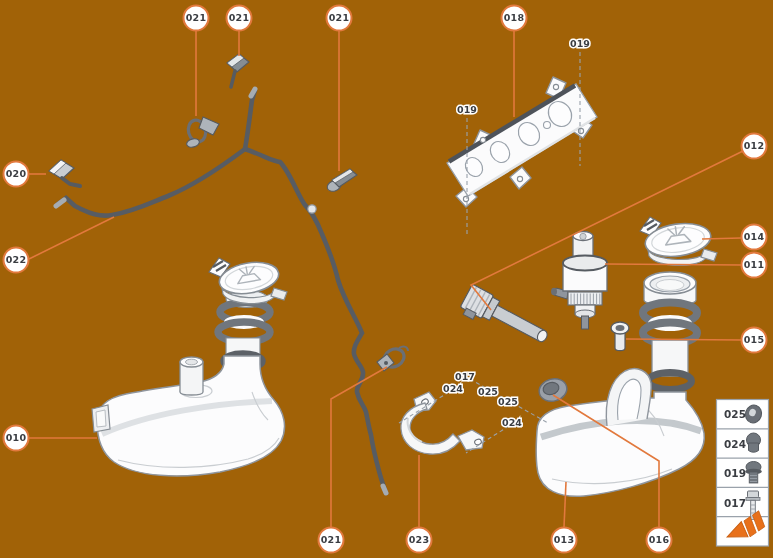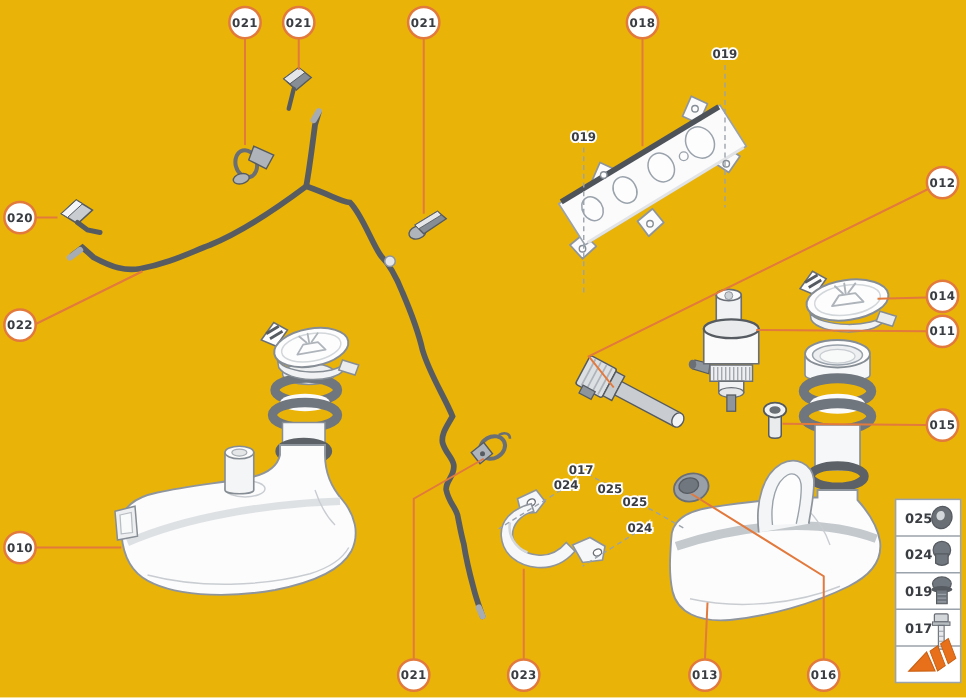--- a/index.html
+++ b/index.html
@@ -1,16 +1,16 @@
 <!DOCTYPE html>
 <html><head>
 <meta charset="utf-8">
 <style>
   html,body{margin:0;padding:0;background:#ffffff;}
-  .stage{width:773px;height:558px;position:relative;background:#eab308;overflow:hidden;
+  .stage{width:773px;height:558px;position:relative;background:#a16207;overflow:hidden;
          font-family:"DejaVu Sans","Liberation Sans",sans-serif;}
   svg{display:block;}
   .badge circle{fill:#ffffff;stroke:#E2793D;stroke-width:2;}
   .badge text{font-size:9.5px;font-weight:bold;fill:#3A3D42;letter-spacing:.3px;
               text-anchor:middle;font-family:"DejaVu Sans","Liberation Sans",sans-serif;}
   .lbl{font-size:9.5px;font-weight:bold;fill:#3A3D42;text-anchor:middle;
        paint-order:stroke;stroke:#ffffff;stroke-width:3px;
        font-family:"DejaVu Sans","Liberation Sans",sans-serif;}
   .leglbl{font-size:10.5px;font-weight:bold;fill:#3A3D42;text-anchor:middle;
           font-family:"DejaVu Sans","Liberation Sans",sans-serif;}

